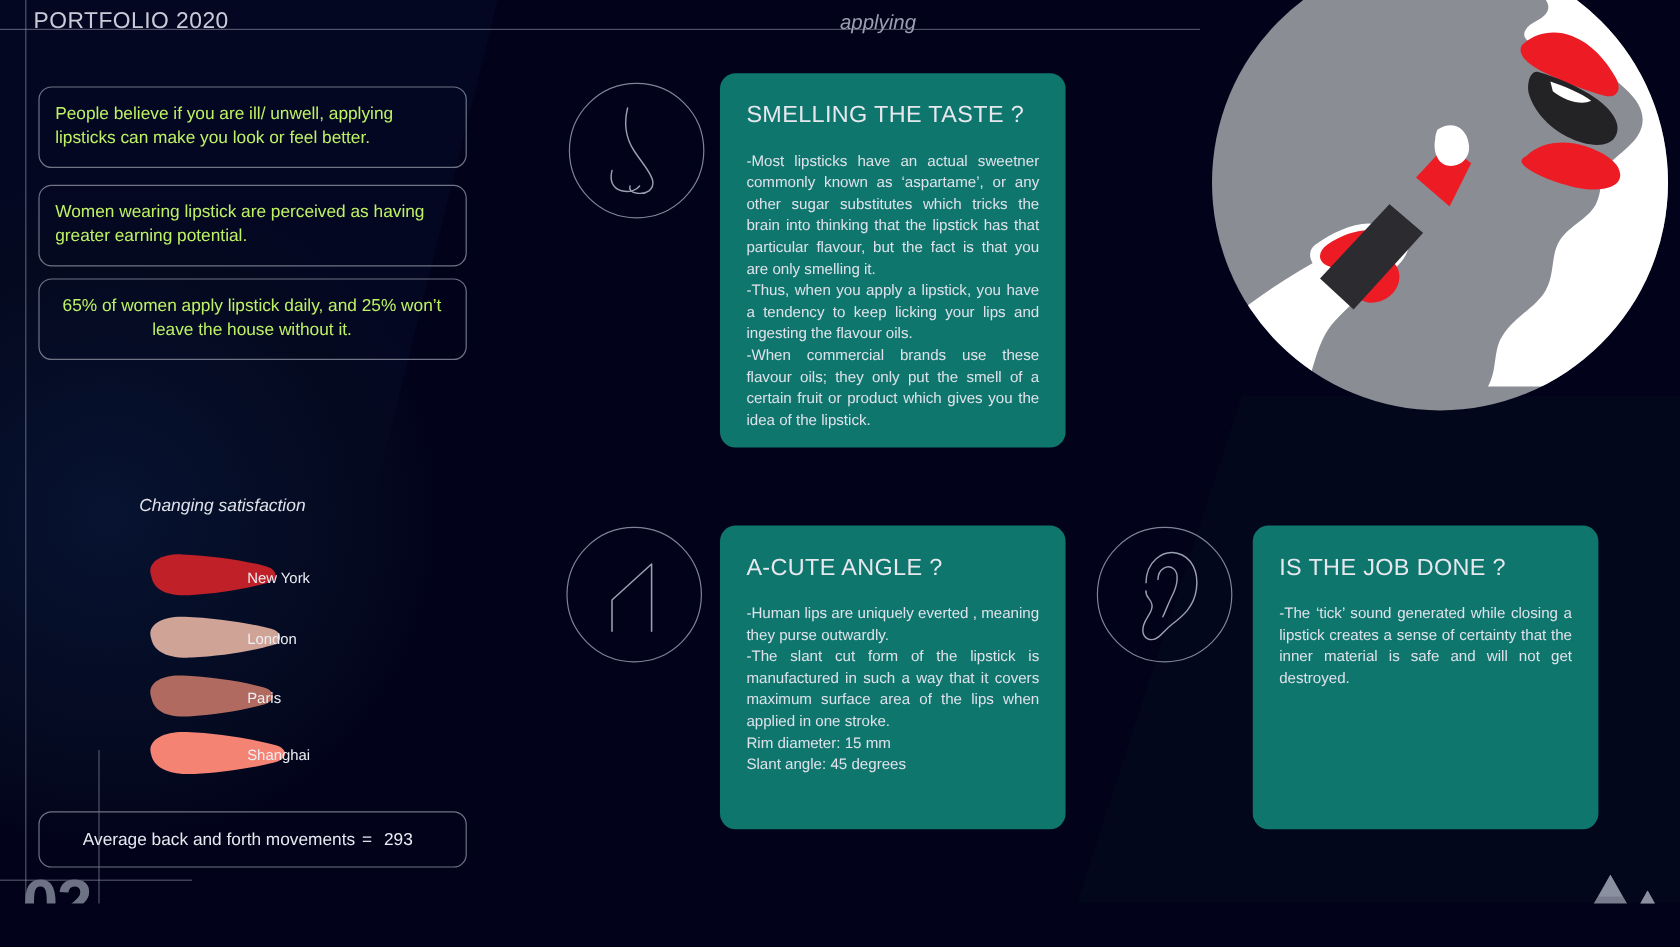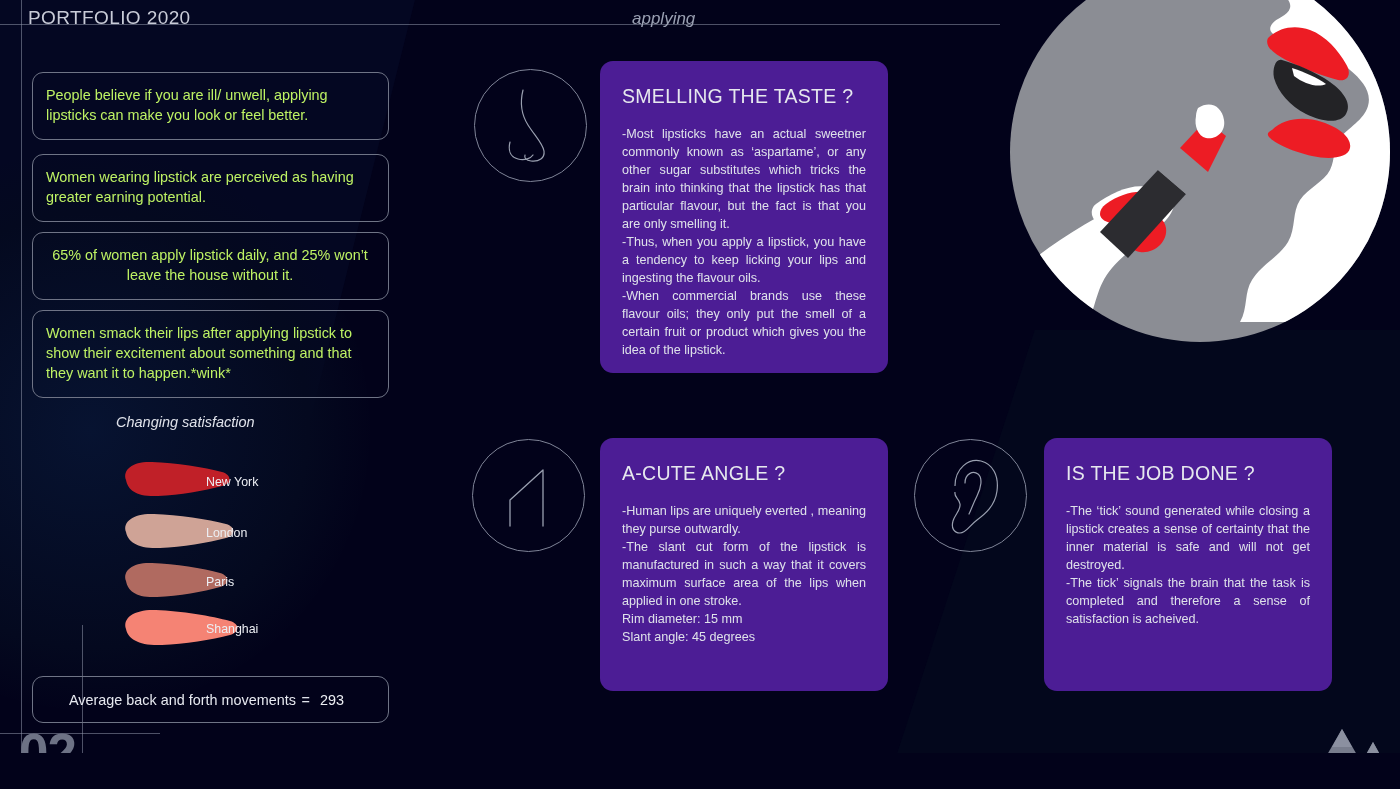--- a/index.html
+++ b/index.html
@@ -49,21 +49,21 @@
   .rule-h-bot   { left:0;    top:733px; width:160px; height:1px; }
 
   
   .hdr-title {
     position:absolute; left:28px; top:7px;
     font-size:19px; letter-spacing:.4px;
     color:#c9ccd8; font-weight:400;
     white-space:nowrap;
   }
   .hdr-section {
-    position:absolute; left:632px; top:9px;
+    position:absolute; left:700px; top:9px;
     font-size:17px; font-style:italic;
     color:#9aa0b2; font-weight:400;
     white-space:nowrap;
   }
 
   
   .fact {
     position:absolute; left:32px; width:357px;
     border:1px solid #6f7486;
     border-radius:11px;
@@ -114,21 +114,21 @@
 
   
   .icon-circle { position:absolute; }
   .ic-nose  { left:473px; top:68px;  }
   .ic-angle { left:471px; top:438px; }
   .ic-ear   { left:913px; top:438px; }
 
   
   .panel {
     position:absolute;
-    background:#4c1d95;
+    background:#0f766e;
     border-radius:13px;
     padding:24px 22px 20px 22px;
   }
   .panel-smell { left:600px; top:61px;  width:288px; height:312px; }
   .panel-angle { left:600px; top:438px; width:288px; height:253px; }
   .panel-job   { left:1044px;top:438px; width:288px; height:253px; }
 
   .panel-title {
     color:#e6e8ee; font-size:19.5px; font-weight:400;
     letter-spacing:.3px; margin-bottom:17px; white-space:nowrap;
@@ -163,23 +163,20 @@
   <div class="hdr-section">applying</div>
 
   <div class="fact fact-0">
     <span>People believe if you are ill/ unwell, applying lipsticks can make you look or feel better.</span>
   </div>
   <div class="fact fact-1">
     <span>Women wearing lipstick are perceived as having greater earning potential.</span>
   </div>
   <div class="fact fact-2">
     <span>65% of women apply lipstick daily, and 25%  won’t leave the house without it.</span>
-  </div>
-  <div class="fact fact-3">
-    <span>Women smack their lips after applying lipstick to show their excitement about something and that they want it to happen.*wink*</span>
   </div>
 
   <div class="chart-title">Changing satisfaction</div>
 
   <div class="swatch-row r0">
     <svg class="swatch-svg" width="118" height="44" viewBox="0 0 118 44">
       <path d="M8 22 C4 11, 16 3, 34 4 C58 5, 86 9, 104 14 C114 17, 114 25, 104 28
                C86 33, 62 37, 40 38 C18 39, 10 32, 8 22 Z" fill="#c02028"></path>
       <path d="M96 22 C102 20, 110 21, 112 24 C108 27, 100 27, 96 25 Z" fill="#c02028"></path>
     </svg>
@@ -260,21 +257,20 @@
       <p>-The slant cut  form of the lipstick is manufactured in such a way that it covers maximum surface area of the lips when applied in one stroke.</p>
       <p style="text-align:left">Rim diameter: 15 mm</p>
       <p style="text-align:left">Slant angle: 45 degrees</p>
     </div>
   </div>
 
   <div class="panel panel-job">
     <div class="panel-title">IS THE JOB DONE ?</div>
     <div class="panel-body">
       <p>-The ‘tick’ sound generated while closing a lipstick creates a sense of certainty that the inner material is safe and will not get destroyed.</p>
-      <p>-The tick’ signals the brain that the task is completed and therefore a sense of satisfaction is acheived.</p>
     </div>
   </div>
 
   <div class="illo">
     <svg width="400" height="420" viewBox="0 0 400 420">
       <defs>
         <clipPath id="circClip">
             <circle cx="200" cy="210" r="190"></circle>
           </clipPath>
       </defs>

